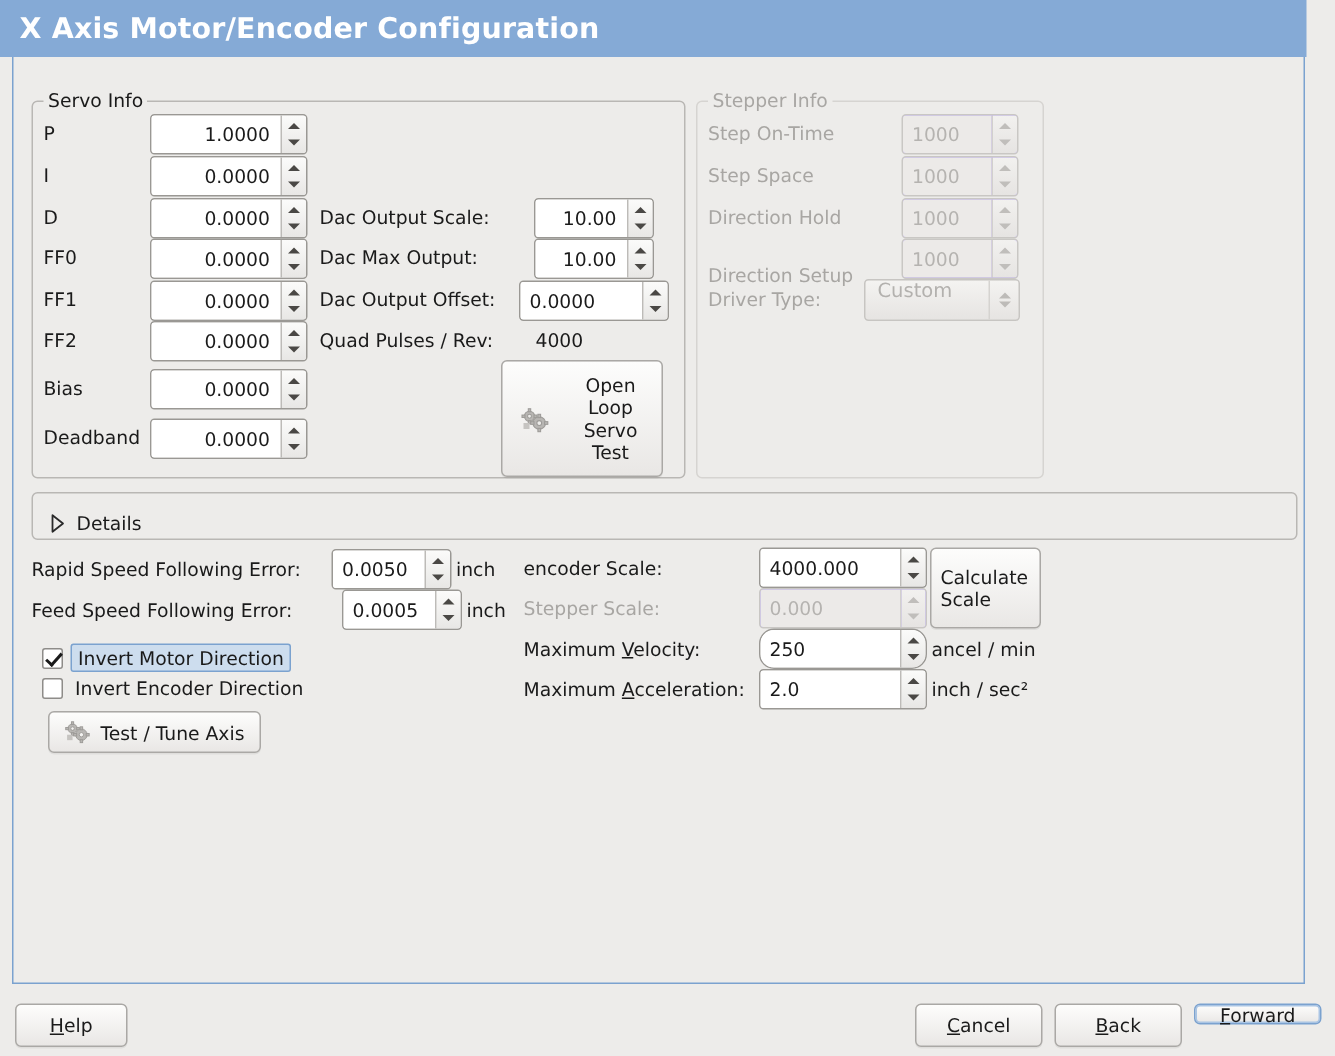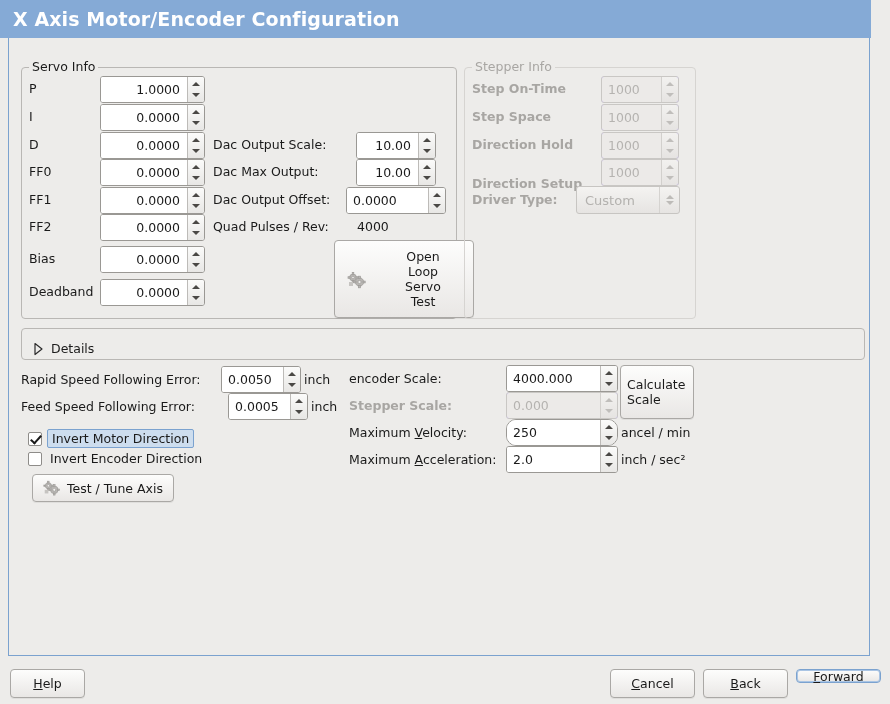--- a/index.html
+++ b/index.html
@@ -54,21 +54,21 @@
   .grouplabel.dim { color: #a8a6a3; }
 
   
   .lbl {
     position: absolute;
     font-size: 12.5px;
     color: #1a1a1a;
     white-space: nowrap;
     line-height: 16px;
   }
-  .lbl.dim { color: #a8a6a3; font-weight: bold; }
+  .lbl.dim { color: #a8a6a3; }
   .mn { text-decoration: underline; }
 
   
   .spin {
     position: absolute;
     height: 27px;
     display: flex;
     background: #ffffff;
     border: 1px solid #9a9894;
     border-radius: 3px;
@@ -113,21 +113,21 @@
 
   
   .spin::after{
     content:""; position:absolute; left:0; right:0; bottom:-1px; height:1px;
   }
 
   
   .combo {
     position: absolute;
     height: 28px;
-    display: flex; align-items: center;
+    display: flex; align-items: flex-start;
     border: 1px solid #c7c5c2;
     border-radius: 3px;
     background: linear-gradient(#f4f3f1, #e6e4e2);
   }
   .combo .ctext { flex: 1; padding-left: 8px; font-size: 13px; color: #b3b1ae; }
   .combo .carrow {
     width: 20px; height: 100%;
     border-left: 1px solid #d5d3d0;
     display:flex; flex-direction:column; align-items:center; justify-content:center;
     gap:2px;
@@ -306,21 +306,21 @@
         </div>
     </div>
     <div class="spin left" style="left:337px; top:149px; width:100px;">
       <div class="val">0.0000</div>
       <div class="btns">
           <div class="b up"></div>
           <div class="b dn"></div>
         </div>
     </div>
 
-    <div class="btn" style="left:325px; top:202px; width:140px; height:78px; justify-content:flex-start; padding-left:10px;">
+    <div class="btn" style="left:325px; top:202px; width:108px; height:78px; justify-content:flex-start; padding-left:10px;">
       <span class="gears" style="margin-right:6px;">
         <svg width="24" height="22" viewBox="0 0 24 22">
           <g fill="#b8b6b3" stroke="#9d9b98" stroke-width="0.7">
             <circle cx="8" cy="8.5" r="3.4"></circle>
             <circle cx="8" cy="8.5" r="1.3" fill="#edecea"></circle>
             <rect x="7.2" y="3.5" width="1.6" height="2"></rect>
             <rect x="7.2" y="11.5" width="1.6" height="2"></rect>
             <rect x="3" y="7.7" width="2" height="1.6"></rect>
             <rect x="11" y="7.7" width="2" height="1.6"></rect>
             <circle cx="14.5" cy="13" r="4.2"></circle>

